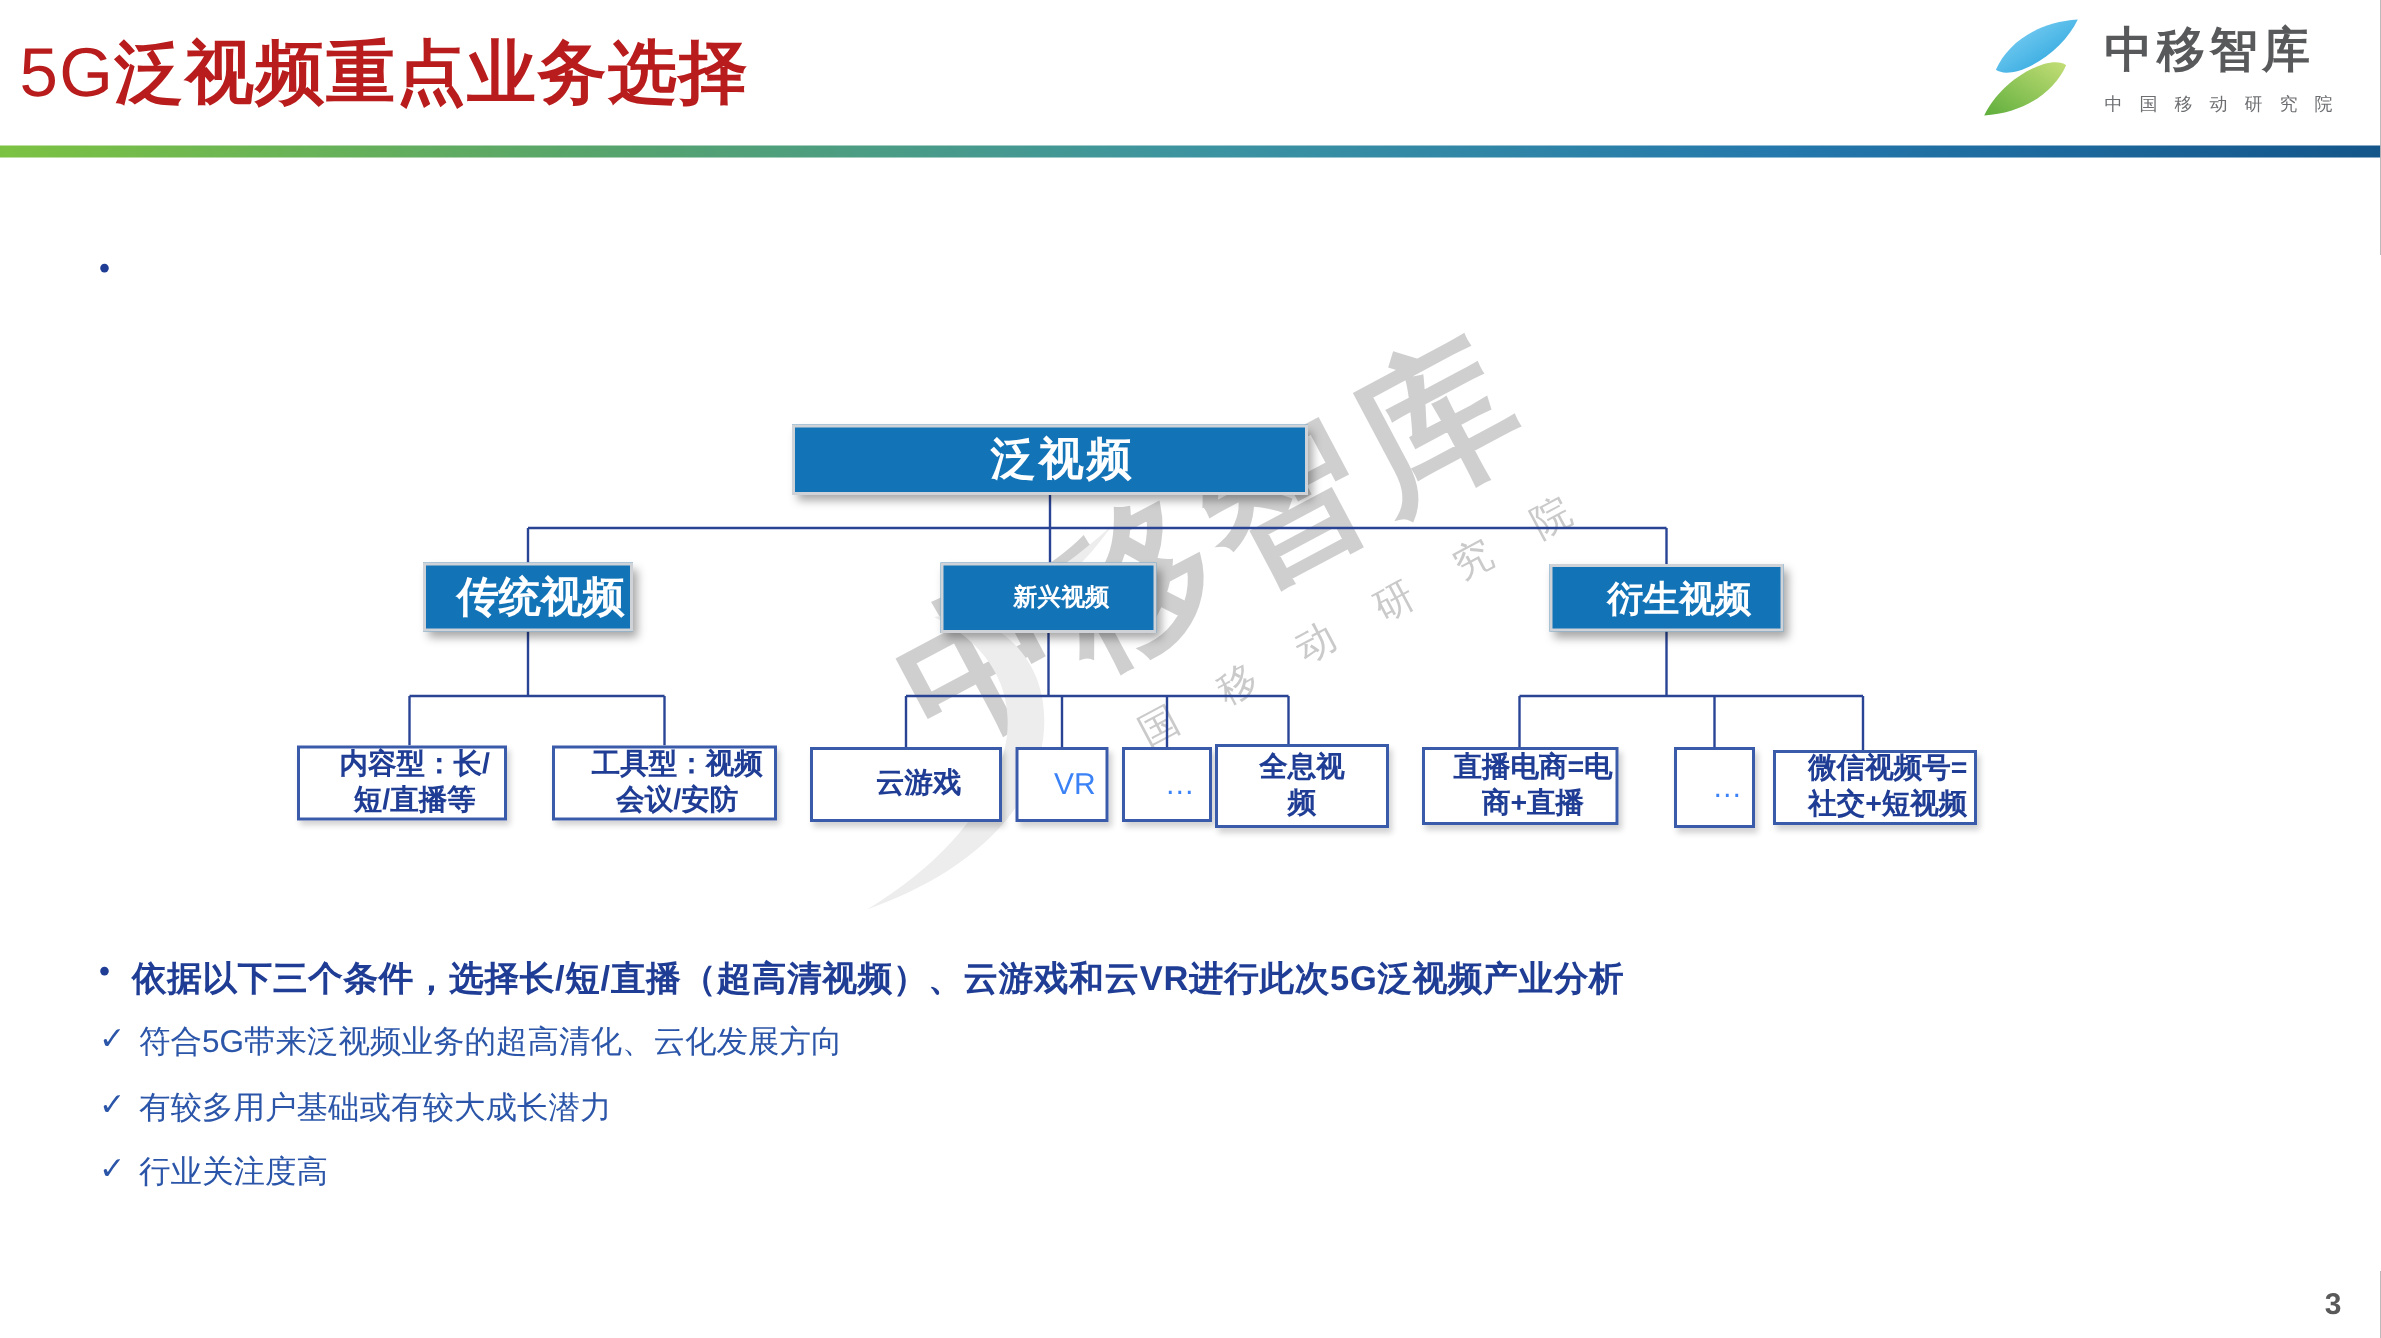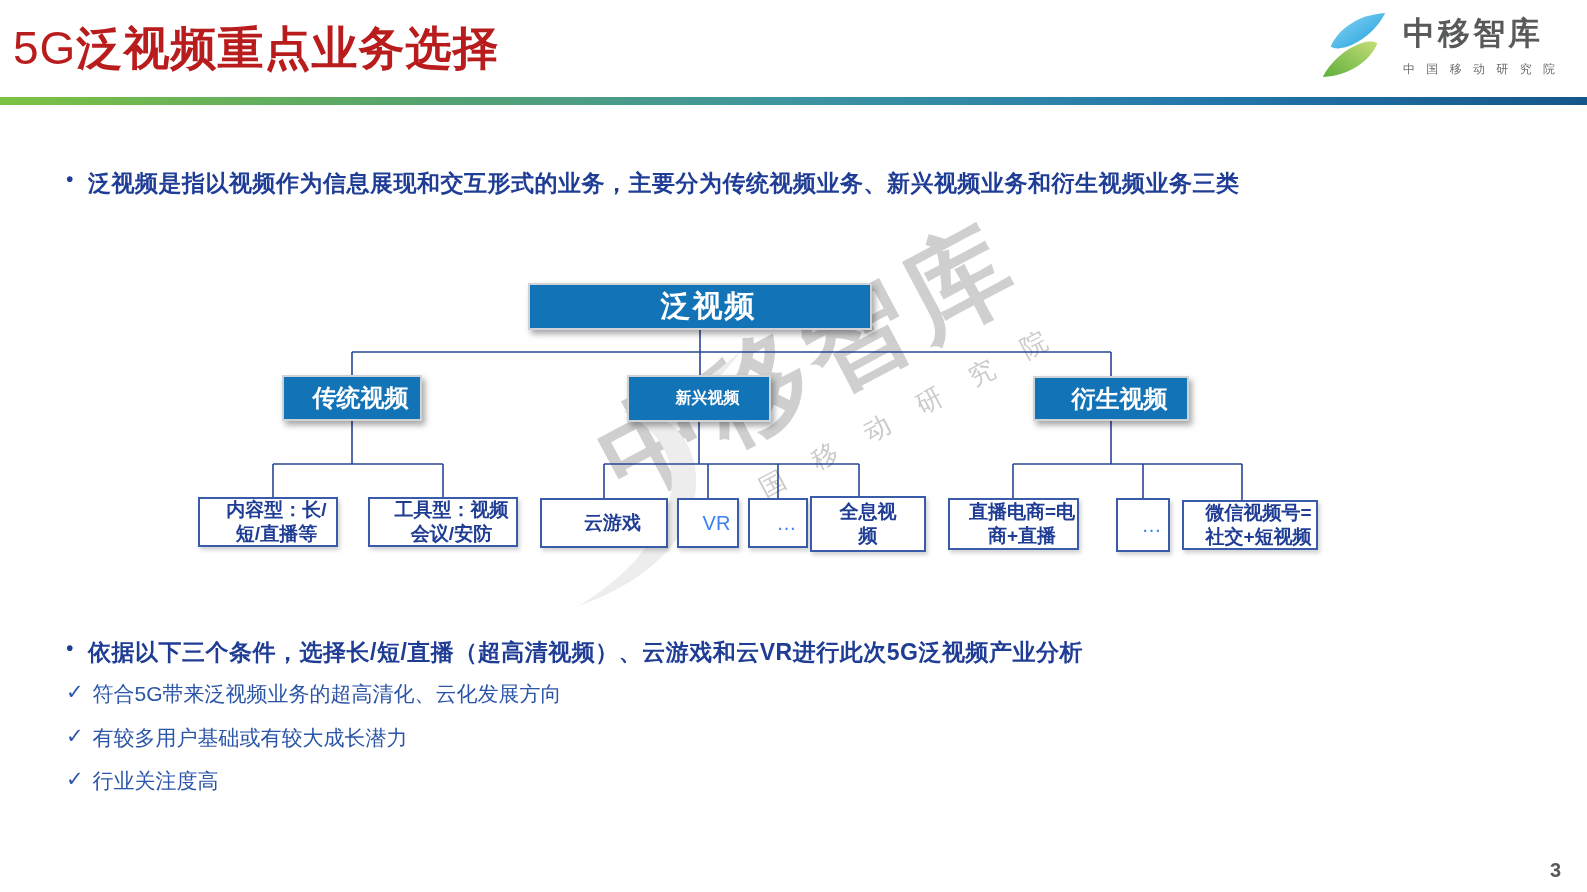--- a/index.html
+++ b/index.html
@@ -41,21 +41,21 @@
   .wm-swoosh { position:absolute; left:556px; top:350px; width:230px; height:260px; z-index:1; pointer-events:none; }
 
   
   .tree-lines { position:absolute; left:0; top:0; width:1587px; height:892px; z-index:2; pointer-events:none; }
   .node { position:absolute; display:flex; align-items:center; justify-content:center; text-align:center; z-index:3;padding-left:17px; }
   .node-blue {
     background:#1373B7; color:#fff; font-weight:700;
     border:2px solid #CFD3D8; box-shadow:3px 4px 6px rgba(0,0,0,0.35);
   }
   .node-root { left:528px; top:283px; width:344px; height:47px; font-size:30px; letter-spacing:2px; }
-  .node-b1 { left:282px; top:375px; width:140px; height:46px; font-size:24px; }
+  .node-b1 { left:282px; top:375px; width:140px; height:46px; font-size:28px; }
   .node-b2 { left:627px; top:375px; width:144px; height:47px; font-size:16px; }
   .node-b3 { left:1033px; top:376px; width:156px; height:45px; font-size:24px; }
   .leaf {
     background:#fff; border:2px solid #3A5BA9; color:#1F3D94; font-weight:600;
     font-size:19px; line-height:1.25; box-shadow:2px 3px 4px rgba(0,0,0,0.18);
   }
   .leaf-light { font-weight:400; color:#3b82f6; font-size:20px; }
   .leaf-1 { left:198px; top:497px; width:140px; height:50px; }
   .leaf-2 { left:368px; top:497px; width:150px; height:50px; }
   .leaf-3 { left:540px; top:498px; width:128px; height:50px; }
@@ -96,21 +96,20 @@
       <path d="M80,48 C70,71 44,89 10,91 C19,72 39,54 61,47 C69,45 76,45 80,48 Z" fill="url(#lgG)"></path>
     </svg>
     <div>
       <div class="logo-name">中移智库</div>
       <div class="logo-sub">中 国 移 动 研 究 院</div>
     </div>
   </div>
 
   <div class="bullet-row bullet-1">
     <span class="dot">•</span>
-    <span>泛视频是指以视频作为信息展现和交互形式的业务，主要分为传统视频业务、新兴视频业务和衍生视频业务三类</span>
   </div>
 
   <div class="watermark">
     <div class="wm-big">中移智库</div>
     <div class="wm-small">中 国 移 动 研 究 院</div>
   </div>
   <svg class="wm-swoosh" viewBox="0 0 120 140">
     <path d="M98,0 C76,20 58,30 34,33 C56,44 64,62 59,82 C52,104 36,122 10,138 C44,126 66,106 72,83 C77,62 70,44 52,35 C72,29 86,17 98,0 Z" fill="#EDEDED"></path>
   </svg>
 

